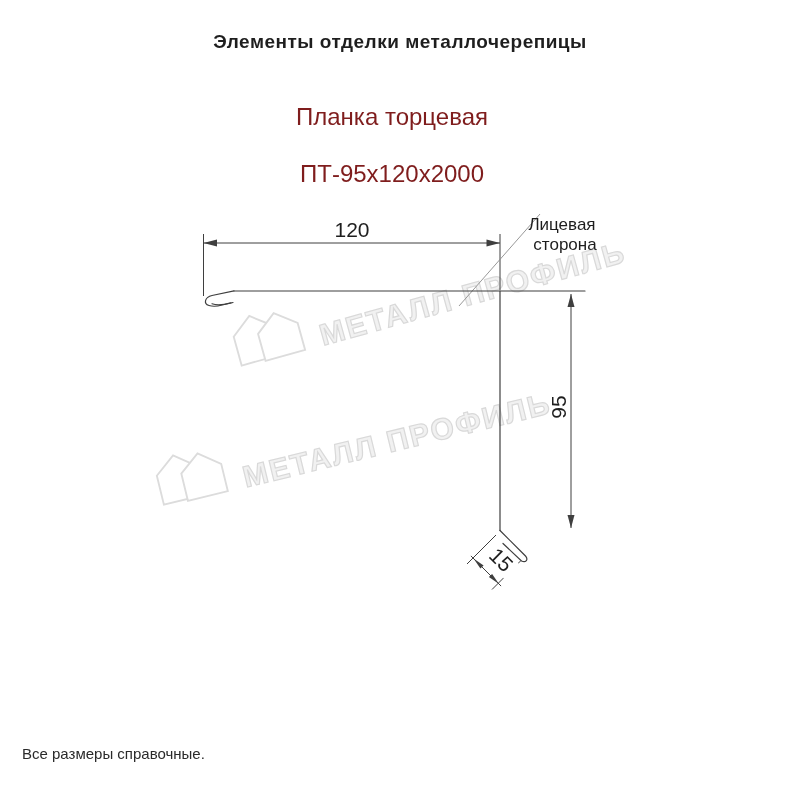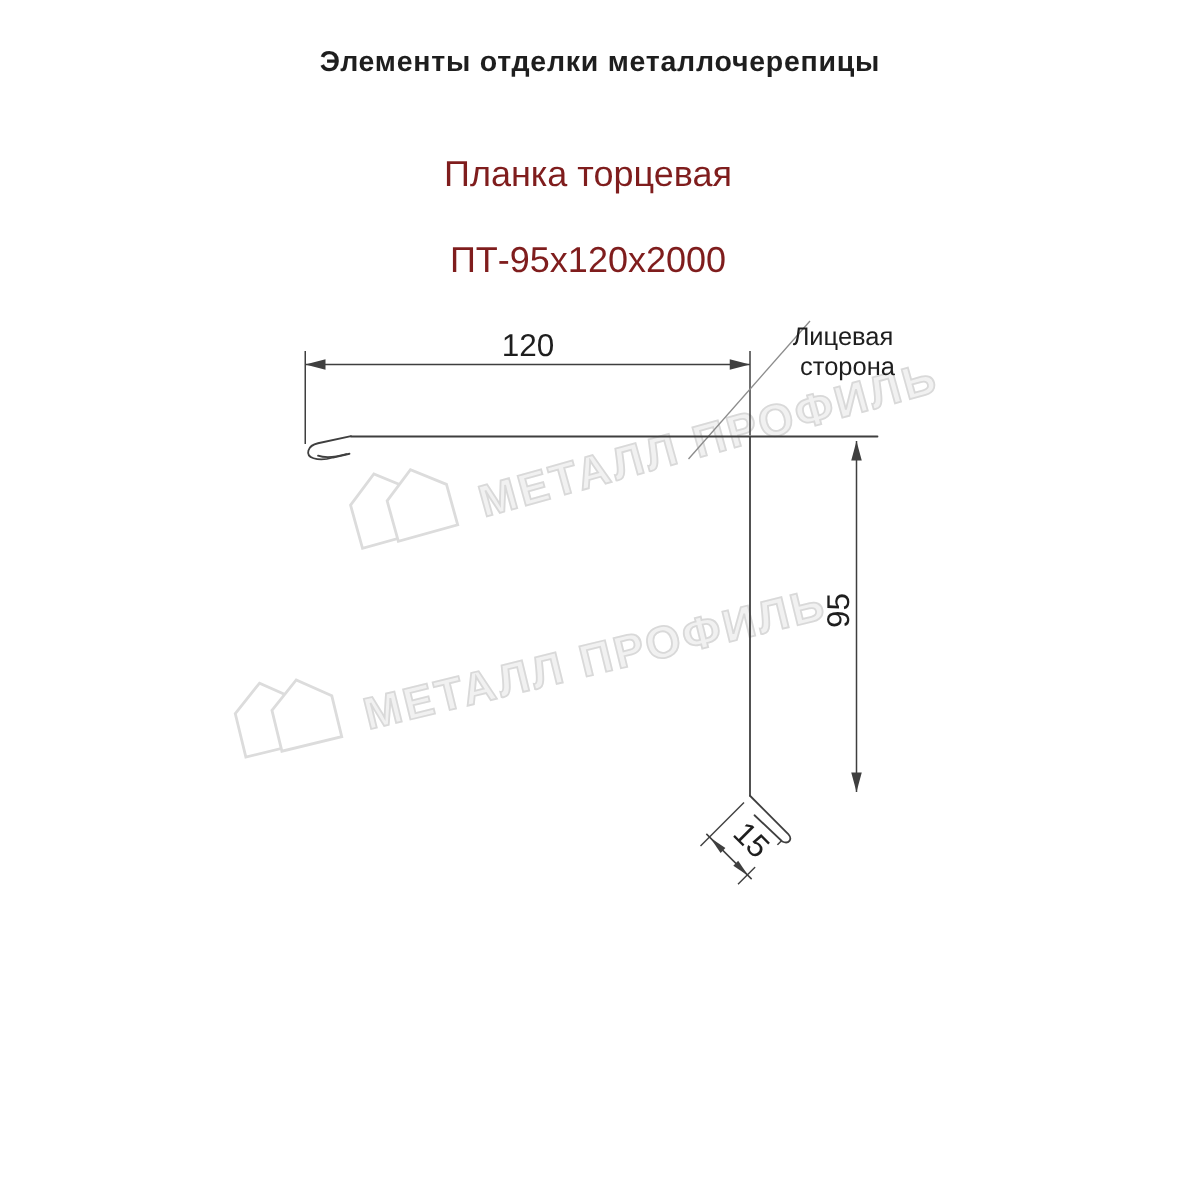--- a/index.html
+++ b/index.html
@@ -119,13 +119,14 @@
   <g fill="#1e1e1e">
     <text x="352" y="237" text-anchor="middle">120</text>
     <text transform="translate(566,407) rotate(-90)" text-anchor="middle">95</text>
     <text transform="translate(496,565) rotate(45)" text-anchor="middle">15</text>
     <text class="small" x="562" y="230" text-anchor="middle">Лицевая</text>
     <text class="small" x="565" y="250" text-anchor="middle">сторона</text>
   </g>
 </svg>
 
 <div class="footer">
+  <div>Все размеры справочные.</div>
 </div>
 
 </body></html>

